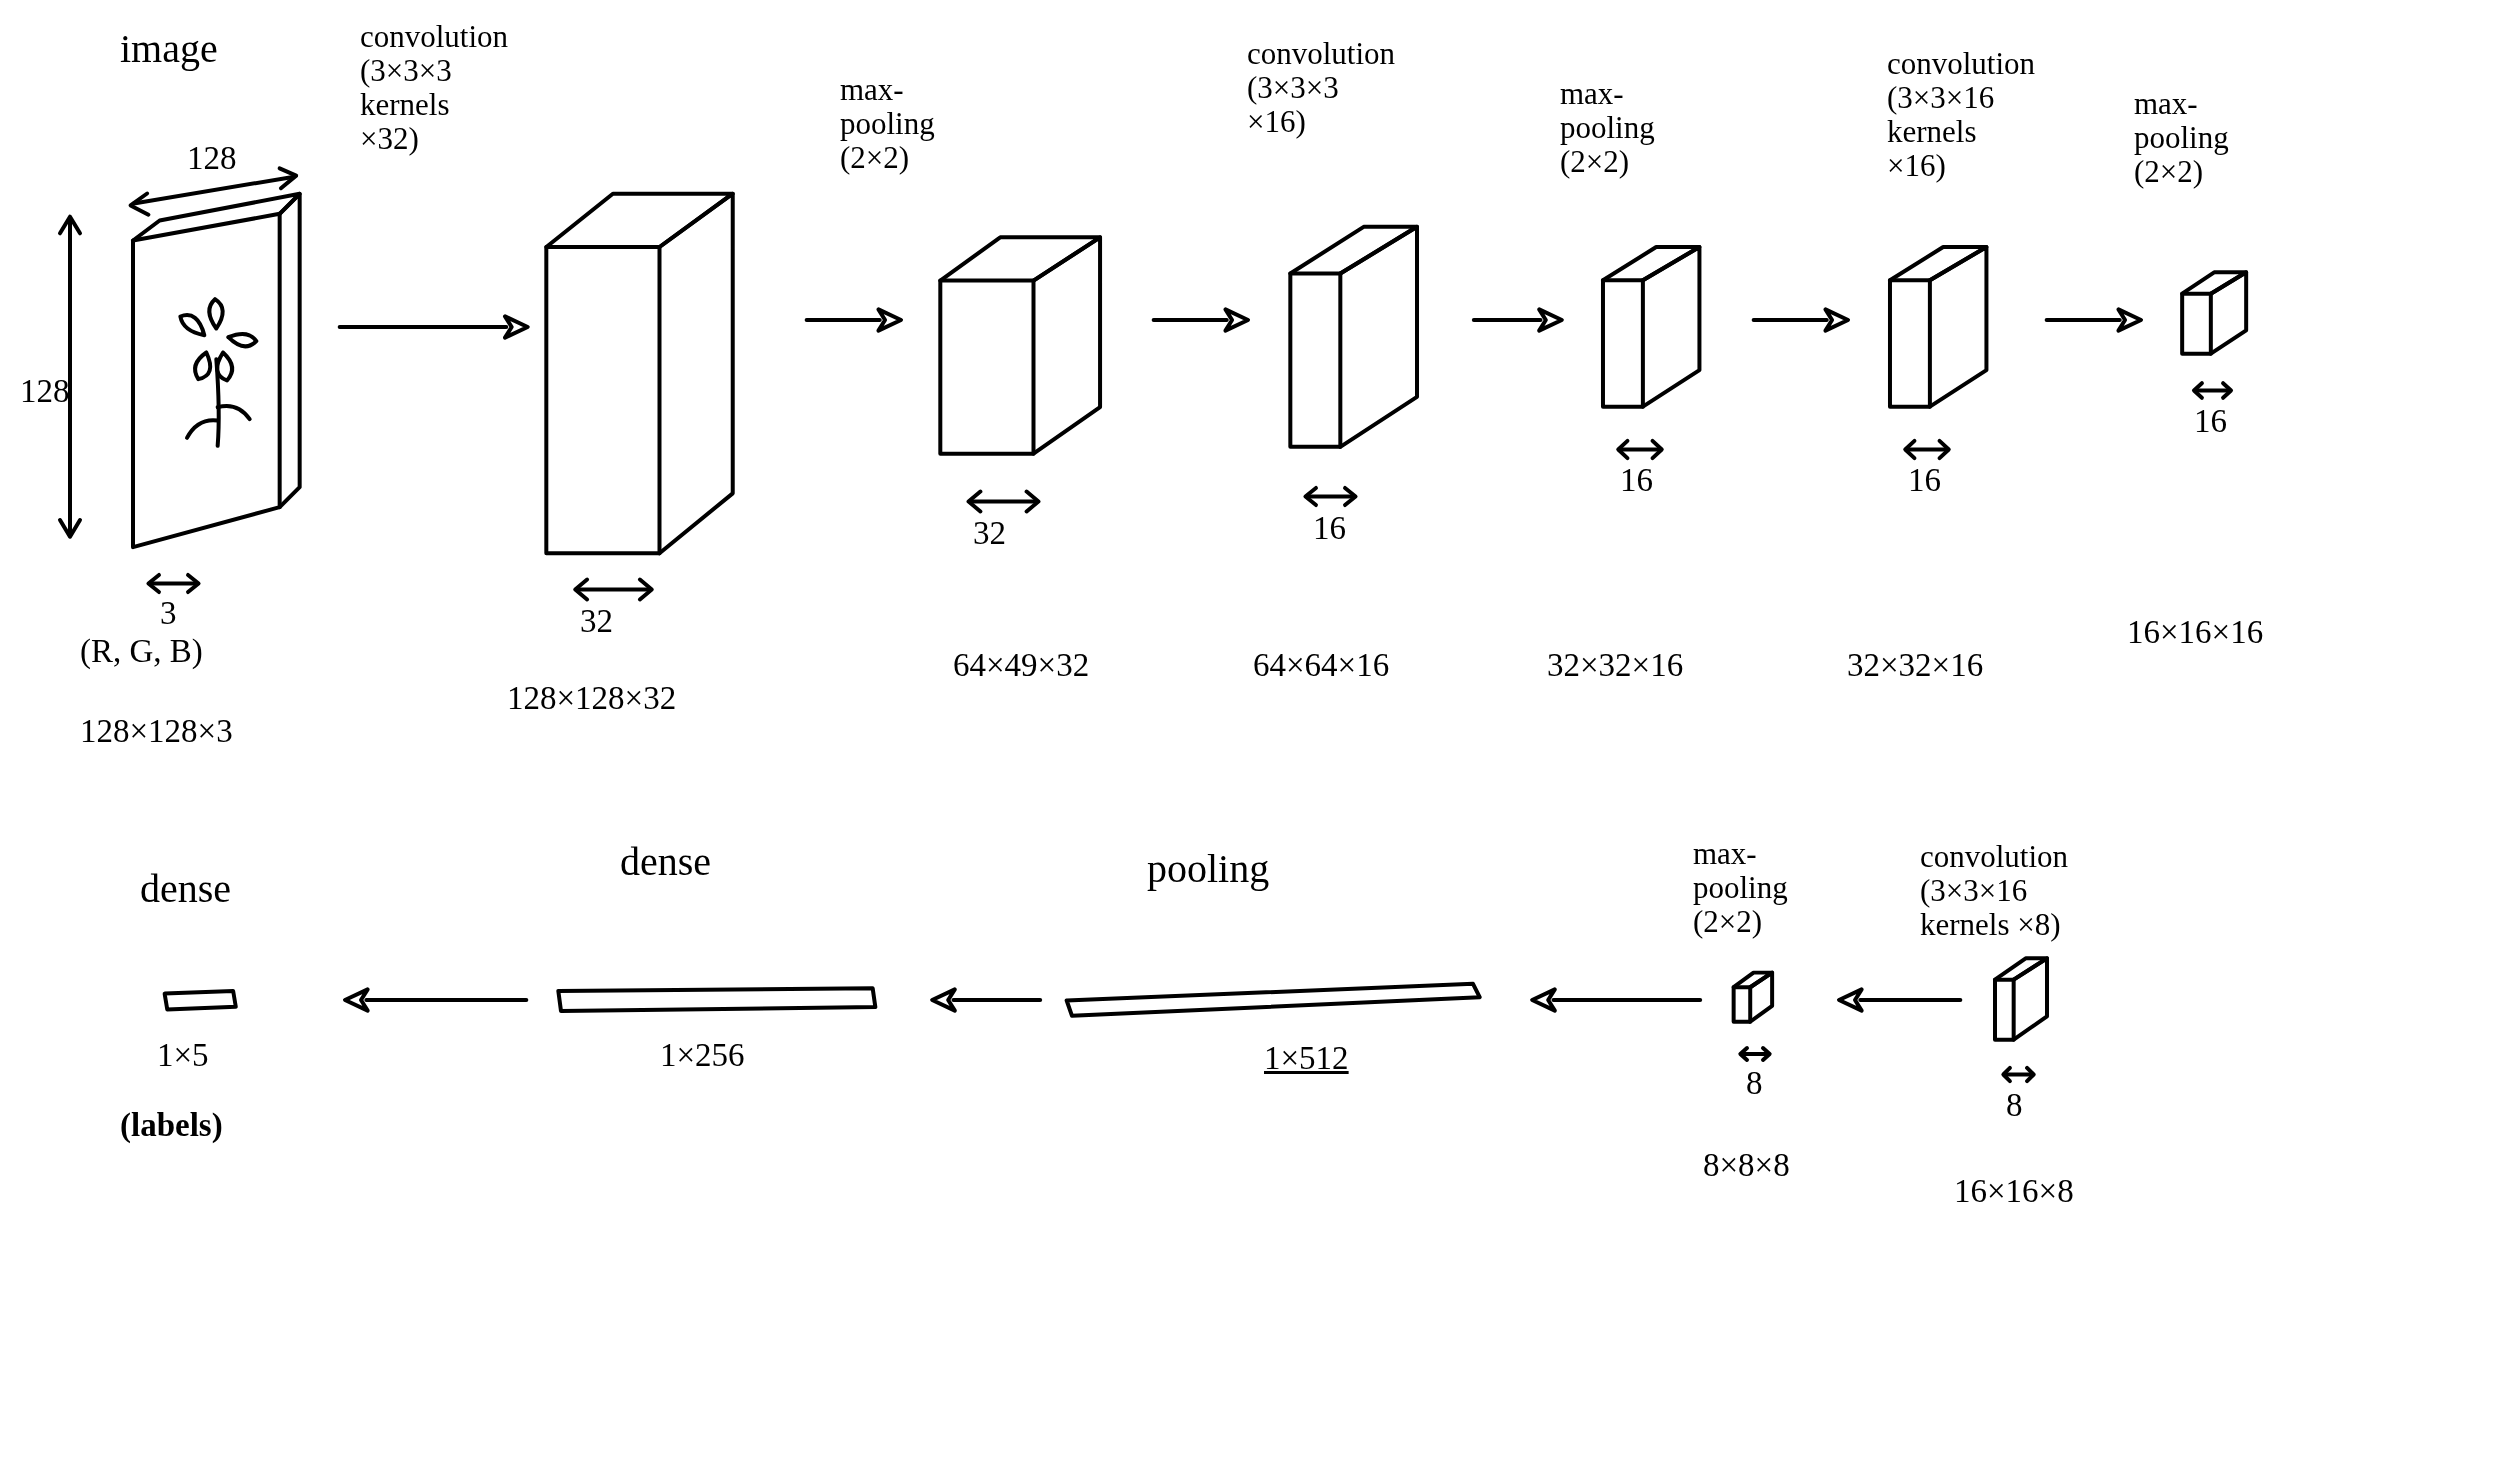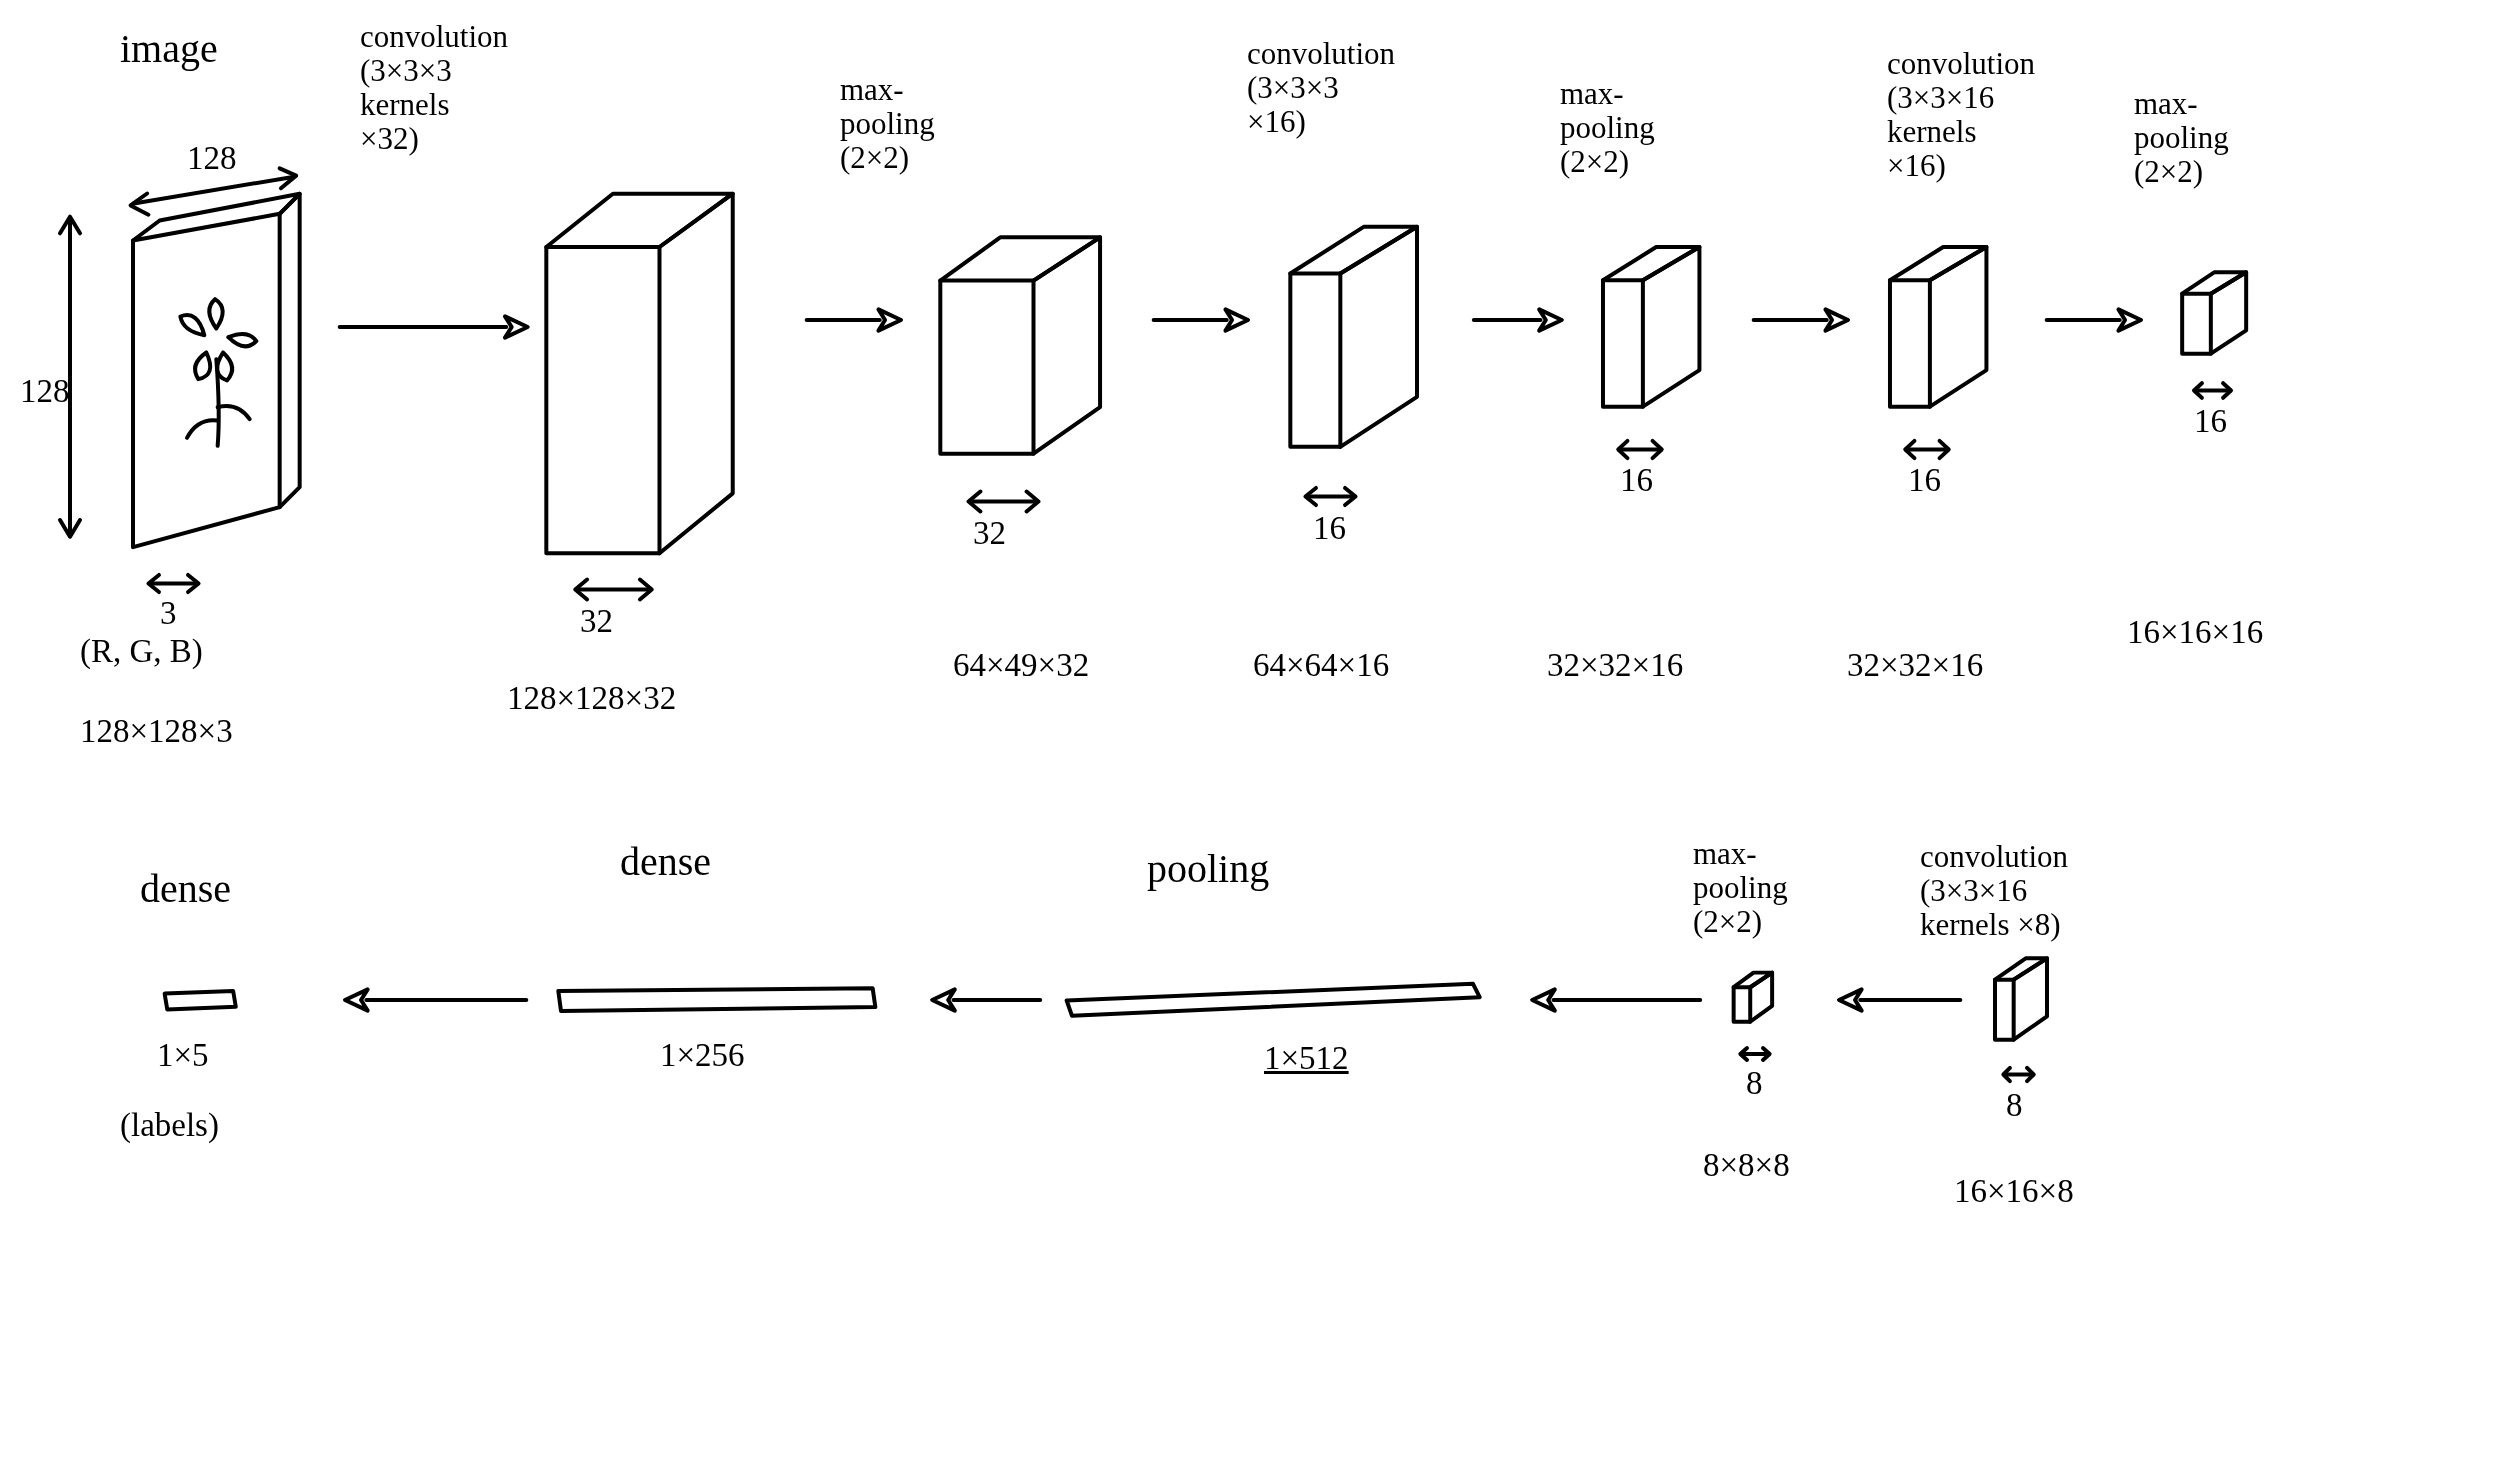--- a/index.html
+++ b/index.html
@@ -282,16 +282,16 @@
   <svg class="shape" style="left:333px; top:980px;" width="200" height="40" viewBox="0 0 300 60">
     <line x1="290" y1="30" x2="50" y2="30"></line>
     <polygon class="fillw" points="52,14 18,30 52,46 42,30"></polygon>
   </svg>
 
   <div class="lbl big" style="left:140px; top:867px;">dense</div>
   <svg class="shape" style="left:160px; top:987px;" width="87" height="29" viewBox="0 0 130 44">
     <polygon class="fillw" points="6,10 110,6 114,30 10,34"></polygon>
   </svg>
   <div class="lbl mid" style="left:157px; top:1037px;">1×5</div>
-  <div class="lbl mid" style="left:120px; top:1107px;">(labels)</div>
+  <div class="lbl mid" style="left:120px; top:1107px;font-weight:bold;">(labels)</div>
 
 </div>
 
 
 </body></html>

